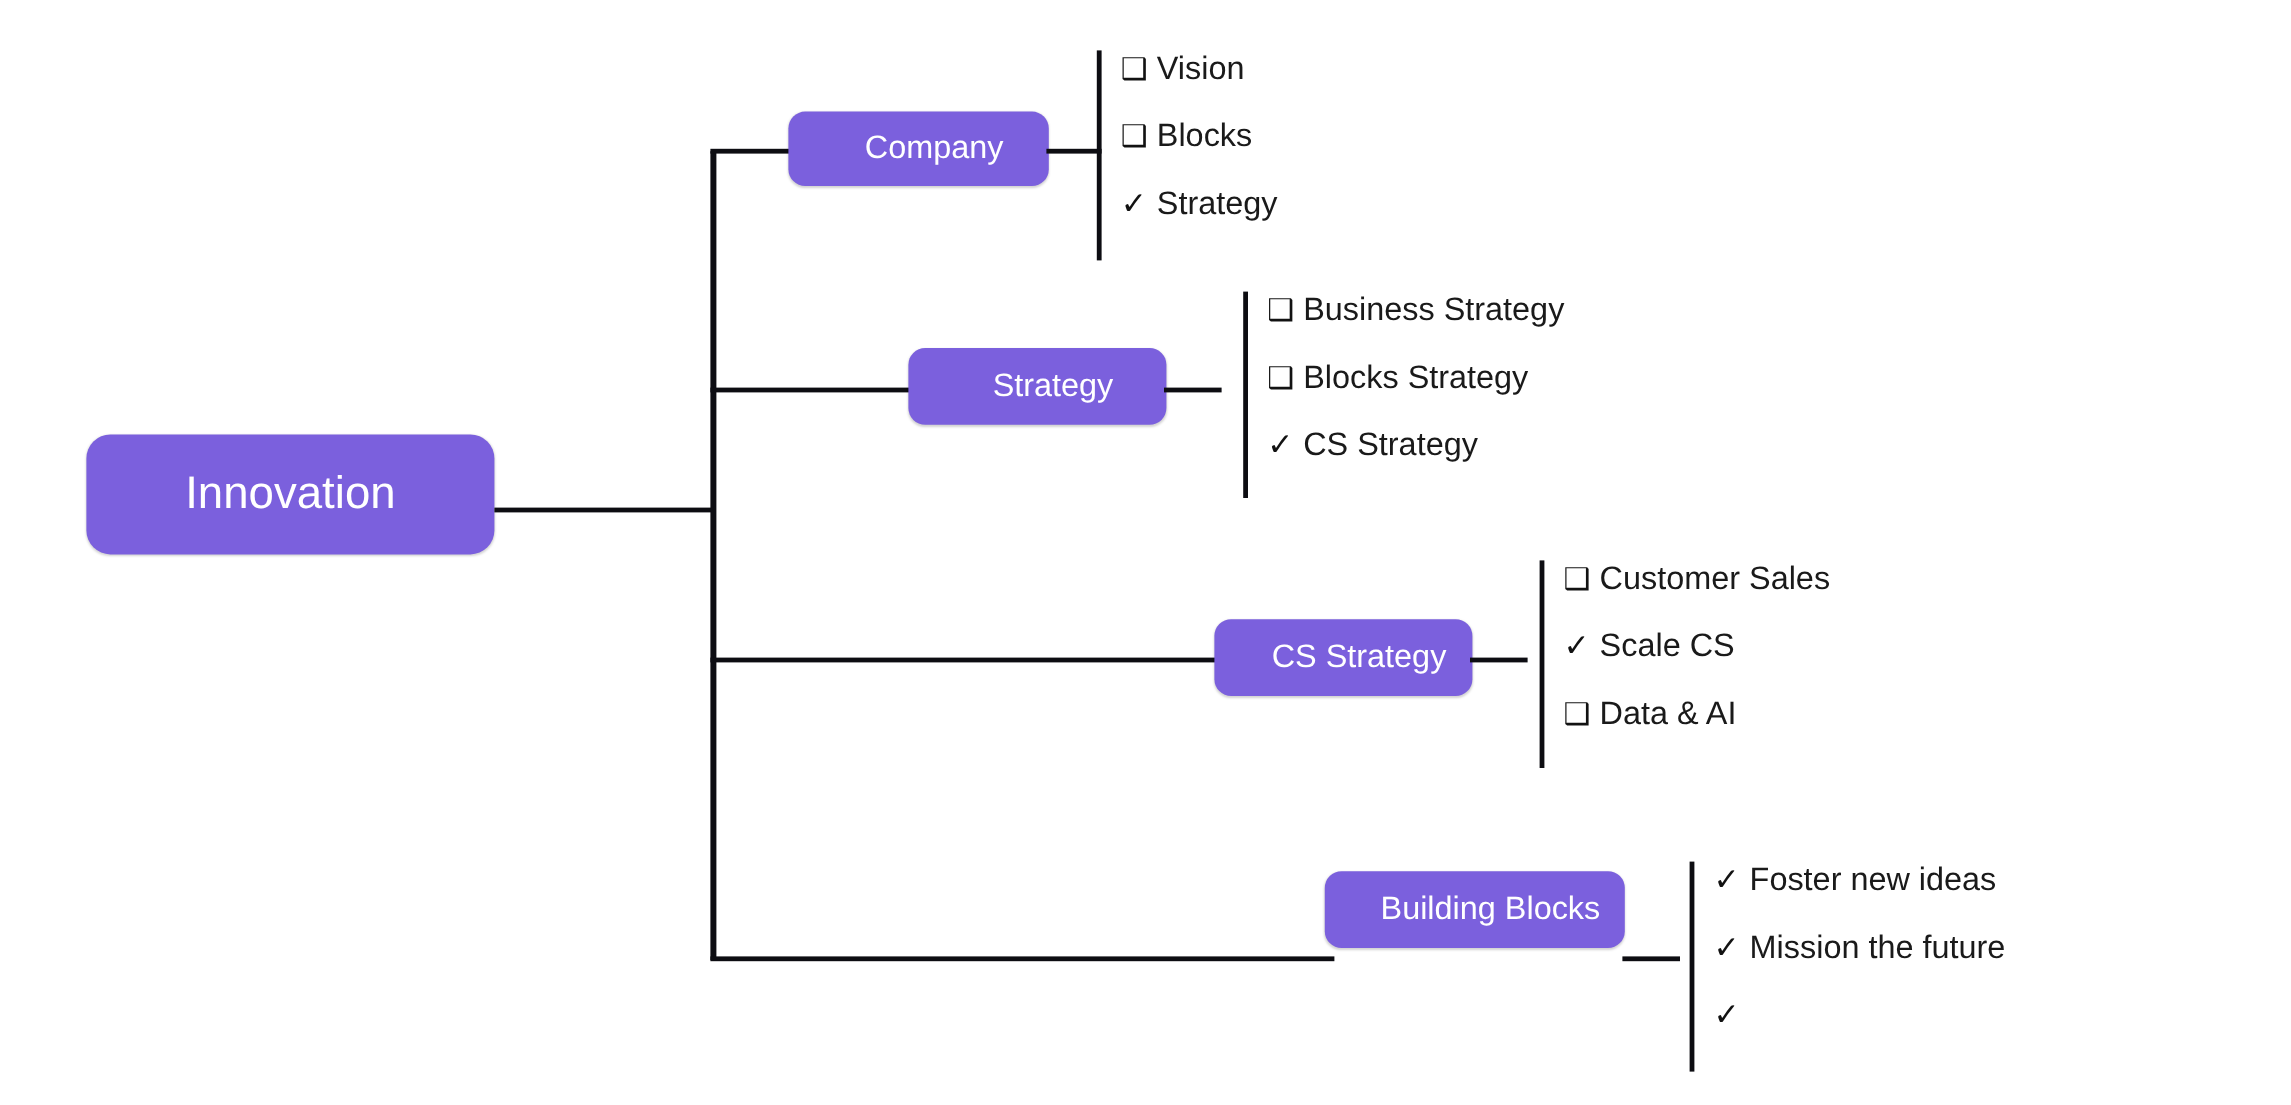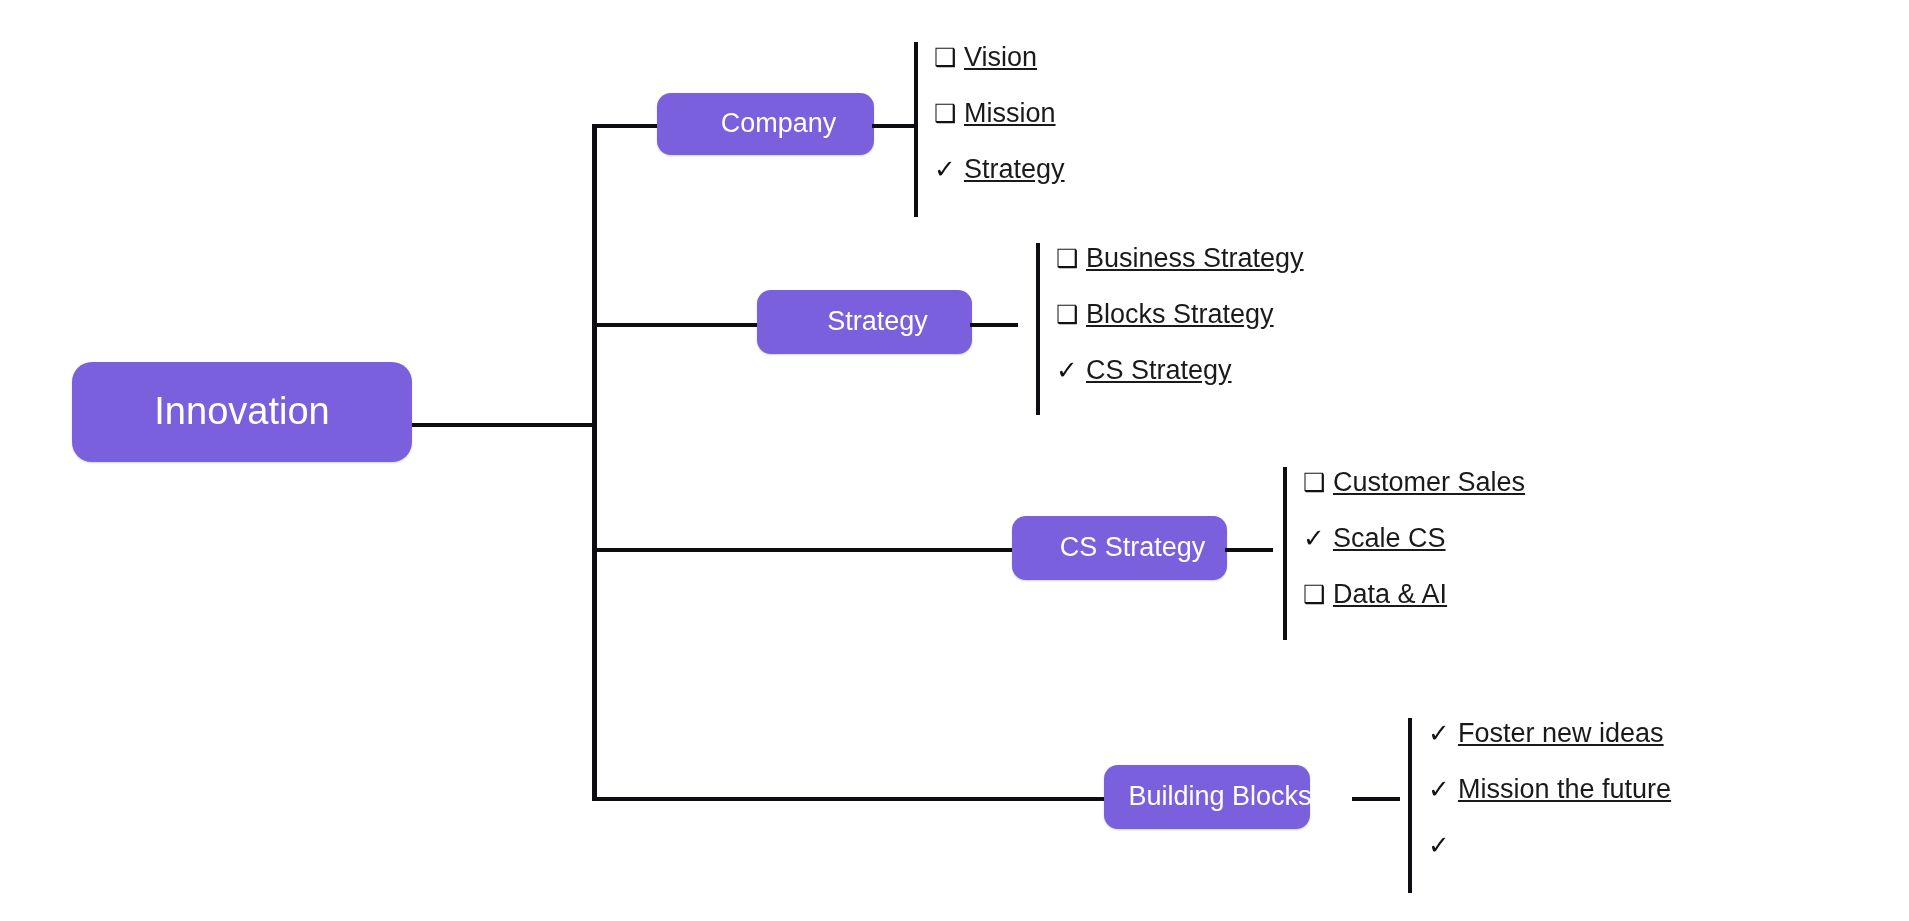--- a/index.html
+++ b/index.html
@@ -78,21 +78,20 @@
     flex: 0 0 30px;
     text-align: left;
     font-size: 25px;
     color: #121212;
   }
   .leaf .mark.check {
     font-size: 26px;
   }
   .leaf .leaf-label {
     display: inline-block;
-    text-decoration: underline;
   }
 </style>
 </head>
 <body>
 
 <div id="canvas">
 
   <div class="node node-root" style="left:72px; top:362px; width:340px; height:100px;">
     <span>Innovation</span>
   </div>
@@ -112,21 +111,21 @@
   <div class="leafgroup" style="left:914px; top:42px; height:175px;">
     <div class="spine"></div>
 
     <div class="leaf" style="top:0px;">
       <span class="mark">❑</span>
       <span class="leaf-label">Vision</span>
     </div>
 
     <div class="leaf" style="top:56px;">
       <span class="mark">❑</span>
-      <span class="leaf-label">Mission</span>
+      <span class="leaf-label">Blocks</span>
     </div>
 
     <div class="leaf" style="top:112px;">
       <span class="mark check">✓</span>
       <span class="leaf-label">Strategy</span>
     </div>
   </div>
 
   <div class="line line-h" style="left:592px; top:323px; width:168px;"></div>
 
@@ -177,21 +176,21 @@
     </div>
 
     <div class="leaf" style="top:112px;">
       <span class="mark">❑</span>
       <span class="leaf-label">Data &amp; AI</span>
     </div>
   </div>
 
   <div class="line line-h" style="left:592px; top:797px; width:520px;"></div>
 
-  <div class="node node-branch" style="left:1104px; top:765px; width:206px; height:64px;justify-content:center;">
+  <div class="node node-branch" style="left:1104px; top:726px; width:250px; height:64px;justify-content:center;">
     <span>Building Blocks</span>
   </div>
 
   <div class="line line-h" style="left:1352px; top:797px; width:48px;"></div>
 
   <div class="leafgroup" style="left:1408px; top:718px; height:175px;">
     <div class="spine"></div>
 
     <div class="leaf" style="top:0px;">
       <span class="mark check">✓</span>

